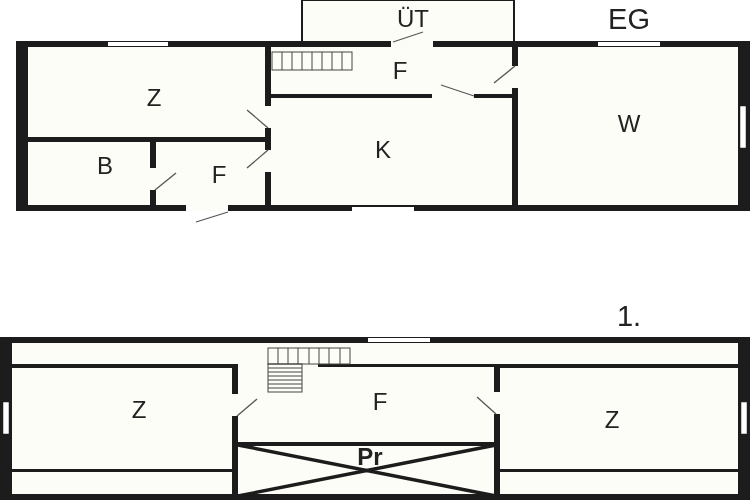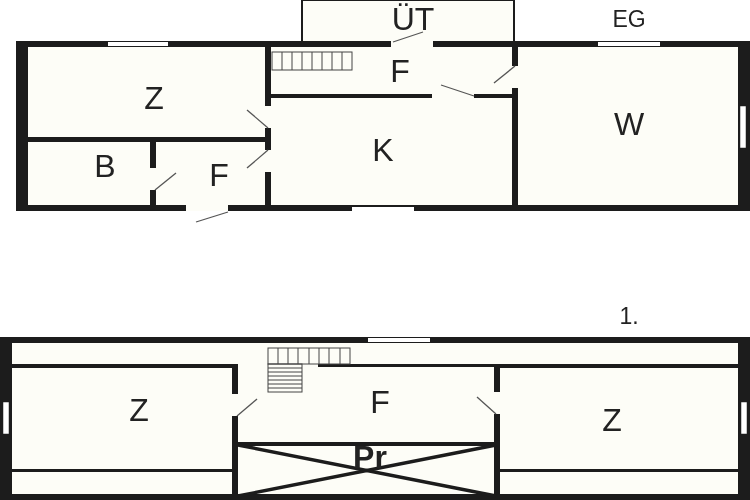--- a/index.html
+++ b/index.html
@@ -1,19 +1,19 @@
 <!DOCTYPE html>
 <html><head>
   <meta charset="utf-8">
   <style>
     html, body { margin: 0; padding: 0; background: #ffffff; }
     body { width: 750px; height: 500px; overflow: hidden; position: relative; font-family: "Liberation Sans", sans-serif; }
     svg { position: absolute; left: 0; top: 0; }
-    .lbl { position: absolute; font-family: "Liberation Sans", sans-serif; color: #222; font-size: 32px; line-height: 1; transform: translate(-50%, -50%); white-space: nowrap; }
-    .floor-lbl { font-size: 23px; }
+    .lbl { position: absolute; font-family: "Liberation Sans", sans-serif; color: #222; font-size: 24px; line-height: 1; transform: translate(-50%, -50%); white-space: nowrap; }
+    .floor-lbl { font-size: 29px; }
   </style>
 </head>
 <body>
 
 <svg width="750" height="500" viewBox="0 0 750 500">
 
   <g>
 
     <rect x="302" y="0" width="212" height="44" fill="#fdfdf7" stroke="#1c1c1c" stroke-width="2"></rect>
 

